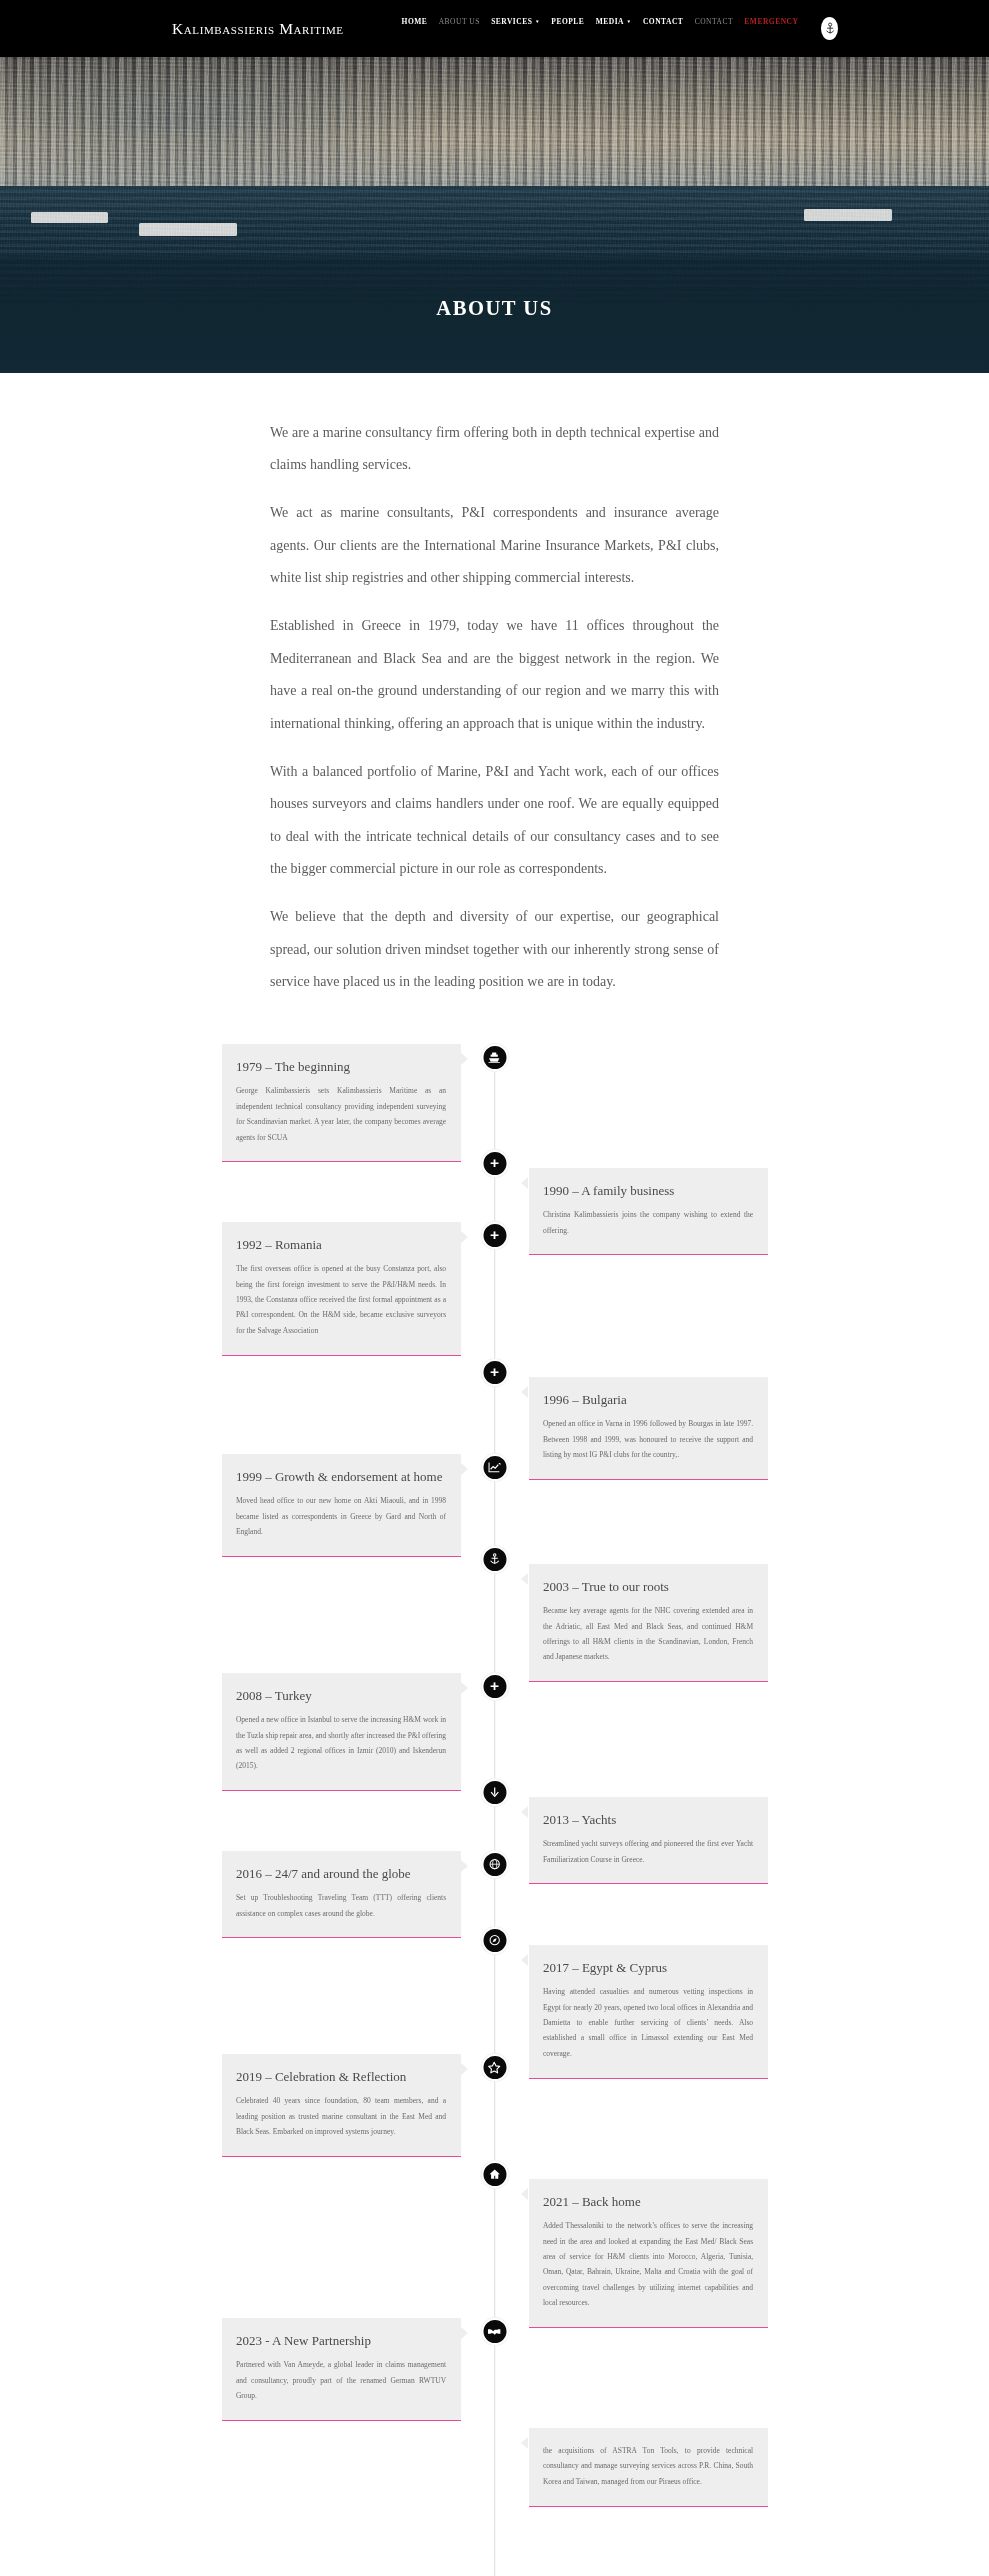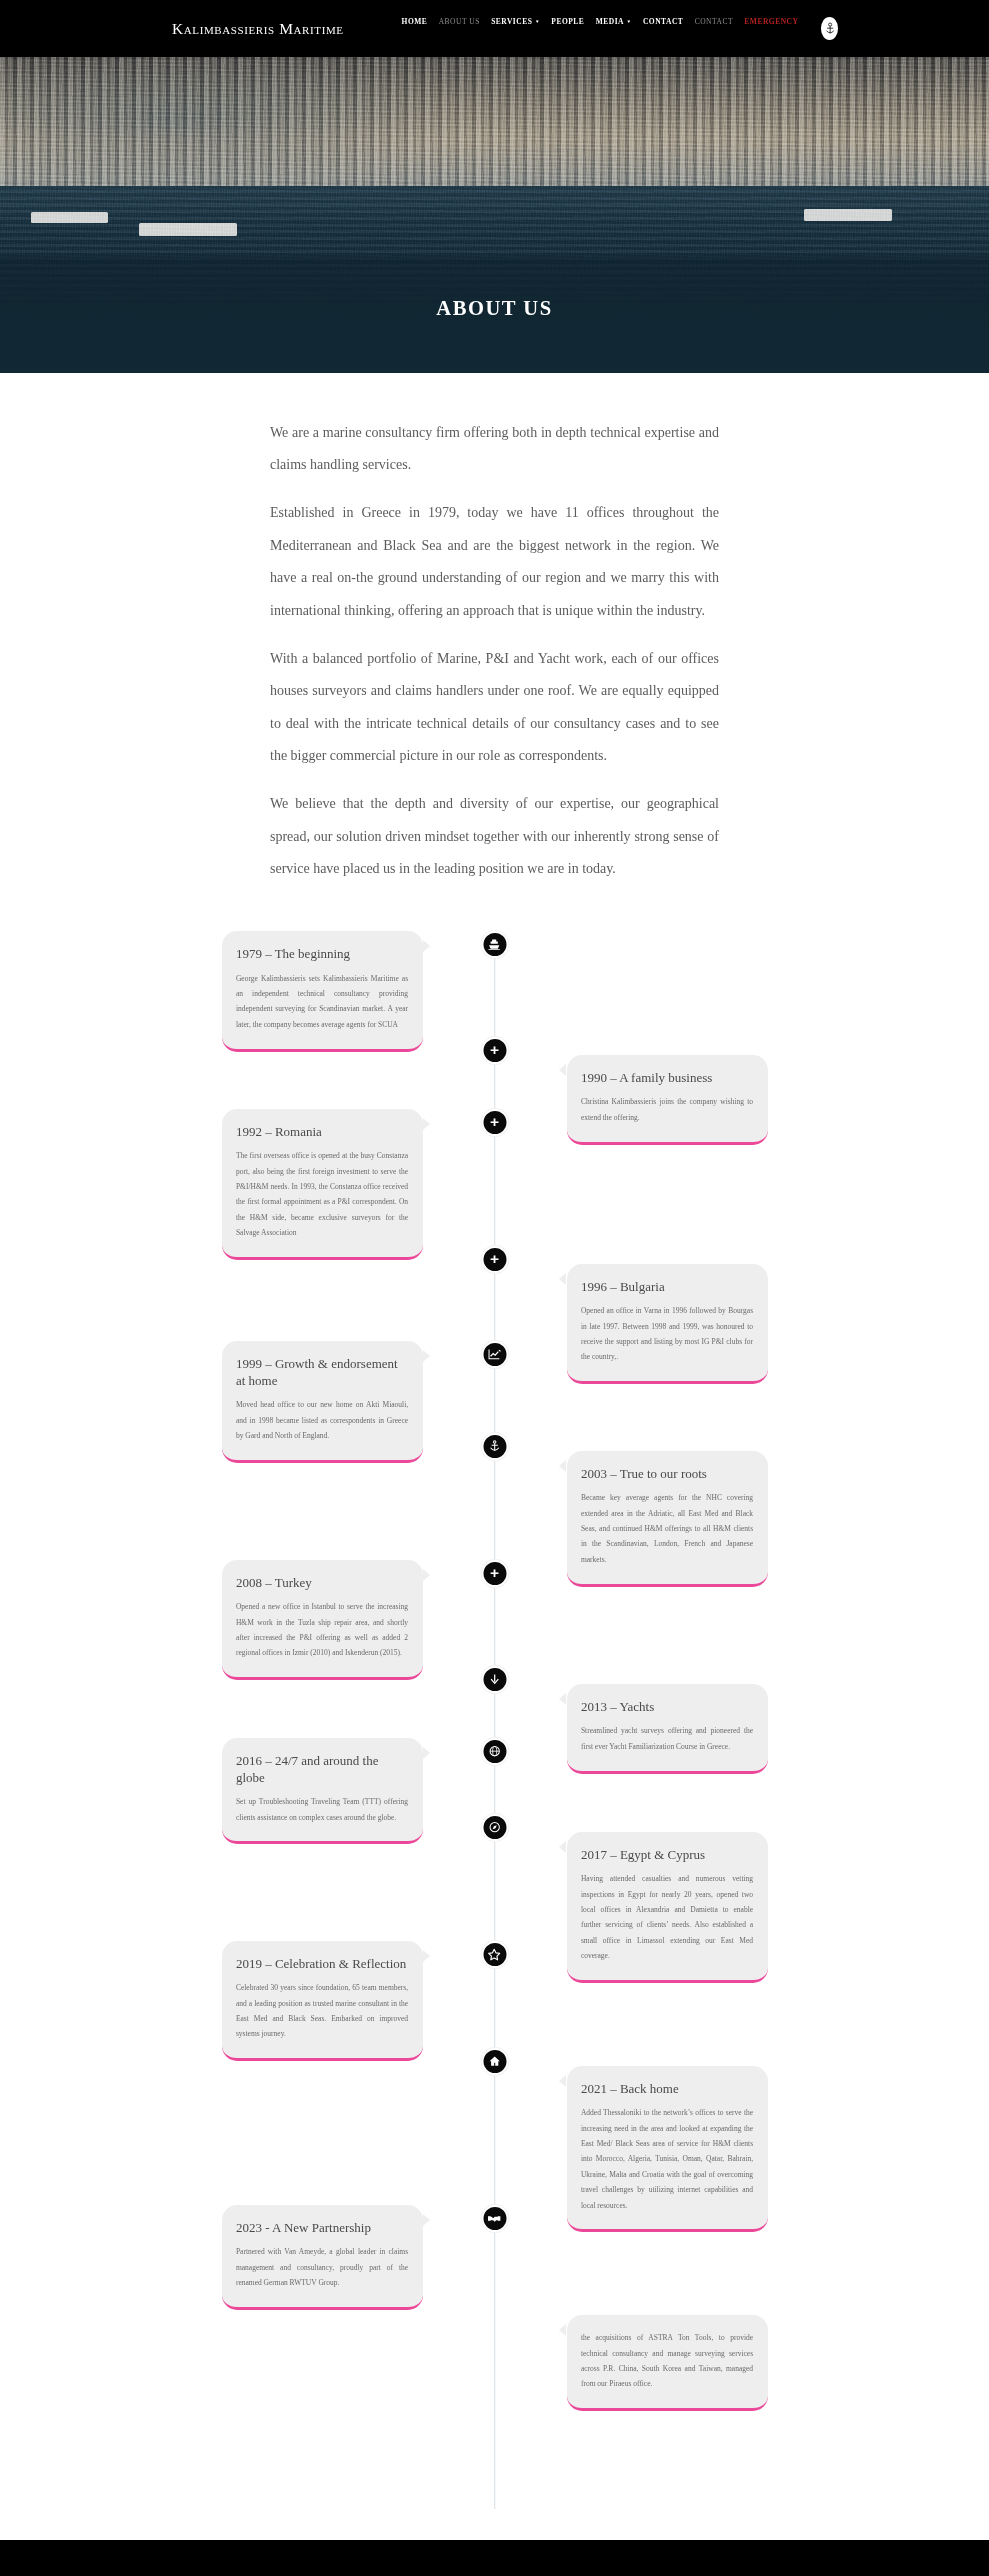--- a/index.html
+++ b/index.html
@@ -92,24 +92,23 @@
 
   
   .timeline-wrap { width: 989px; display: flex; justify-content: center; padding-bottom: 31px; }
   .timeline { position: relative; width: 546px; }
   .spine {
     position: absolute; left: 50%; transform: translateX(-50%);
     top: 9.3px; bottom: 0; width: 1.5px; background: #d5dde2;
   }
   .tl-row { position: relative; width: 546px; }
   .tl-card {
-    position: absolute; width: 201px; background: #eeeeee;
-    border-bottom: 3px solid #ec4899;
+    position: absolute; width: 239px; background: #eeeeee;
+    border-bottom: 1px solid #ec4899;
     padding: 15.5px 14.4px 16.5px;
-    border-radius: 15px;
   }
   .tl-card.left  { left: 0; }
   .tl-card.right { right: 0; margin-top: 18px; }
   .tl-card::after {
     content: ""; position: absolute; top: 9.3px; width: 0; height: 0;
     border-top: 6.7px solid transparent; border-bottom: 6.7px solid transparent;
   }
   .tl-card.left::after  { right: -7.2px; border-left: 7.2px solid #eeeeee; }
   .tl-card.right::after { left: -7.2px;  border-right: 7.2px solid #eeeeee; }
   .tl-title {
@@ -226,20 +225,21 @@
   <div class="hero-boat" style="left:804px;top:152px;width:88px;height:12.4px;"></div>
   <div class="hero-noise"></div>
   <div class="hero-title-band">
     <h1 class="hero-title">ABOUT US</h1>
   </div>
 </section>
 
 <section class="intro">
   <div class="intro-inner">
     <p>We are a marine consultancy firm offering both in depth technical expertise and claims handling services.</p>
+    <p>We act as marine consultants, P&amp;I correspondents and insurance average agents. Our clients are the International Marine Insurance Markets, P&amp;I clubs, white list ship registries and other shipping commercial interests.</p>
     <p>Established in Greece in 1979, today we have 11 offices throughout the Mediterranean and Black Sea and are the biggest network in the region. We have a real on-the ground understanding of our region and we marry this with international thinking, offering an approach that is unique within the industry.</p>
     <p>With a balanced portfolio of Marine, P&amp;I and Yacht work, each of our offices houses surveyors and claims handlers under one roof. We are equally equipped to deal with the intricate technical details of our consultancy cases and to see the bigger commercial picture in our role as correspondents.</p>
     <p>We believe that the depth and diversity of our expertise, our geographical spread, our solution driven mindset together with our inherently strong sense of service have placed us in the leading position we are in today.</p>
   </div>
 </section>
 
 <section class="timeline-wrap">
   <div class="timeline" id="timeline" style="height: 1587px;">
     <div class="spine"></div>
   <div class="tl-row">
@@ -351,21 +351,21 @@
         <div class="tl-dot" style="top: 892px;">
           <svg width="12.4" height="12.4" viewBox="0 0 24 24">
             <circle cx="12" cy="12" r="9" fill="none" stroke="#fff" stroke-width="2"></circle>
             <path fill="#fff" d="M16 8l-2.4 6L8 16l2.4-6z"></path>
           </svg>
         </div>
       </div>
       <div class="tl-row">
         <div class="tl-card left" style="top: 1019px;">
           <div class="tl-title">2019 – Celebration &amp; Reflection</div>
-          <div class="tl-text">Celebrated 30 years since foundation, 65 team members, and a leading position as trusted marine consultant in the East Med and Black Seas. Embarked on improved systems journey.</div>
+          <div class="tl-text">Celebrated 40 years since foundation, 80 team members, and a leading position as trusted marine consultant in the East Med and Black Seas. Embarked on improved systems journey.</div>
         </div>
         <div class="tl-dot" style="top: 1019px;">
           <svg width="13.4" height="13" viewBox="0 0 26 25">
             <path fill="none" stroke="#fff" stroke-width="2.2" stroke-linejoin="round" d="M13 2.5l3.3 6.8 7.4 1-5.4 5.2 1.3 7.4L13 19.4 6.4 22.9l1.3-7.4L2.3 10.3l7.4-1z"></path>
           </svg>
         </div>
       </div>
       <div class="tl-row">
         <div class="tl-card right" style="top: 1126px;">
           <div class="tl-title">2021 – Back home</div>

